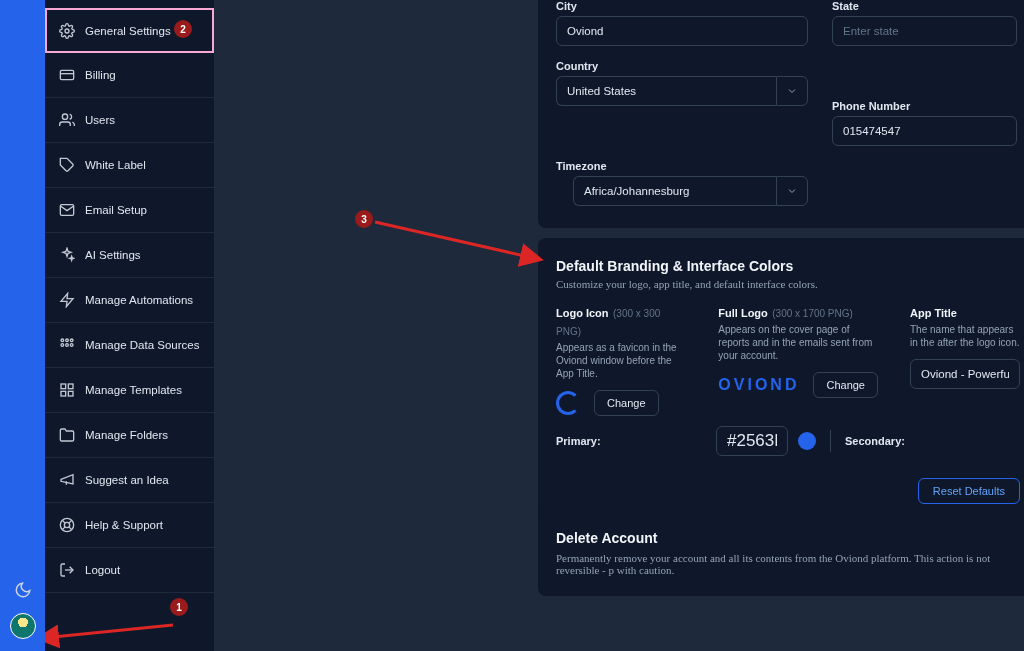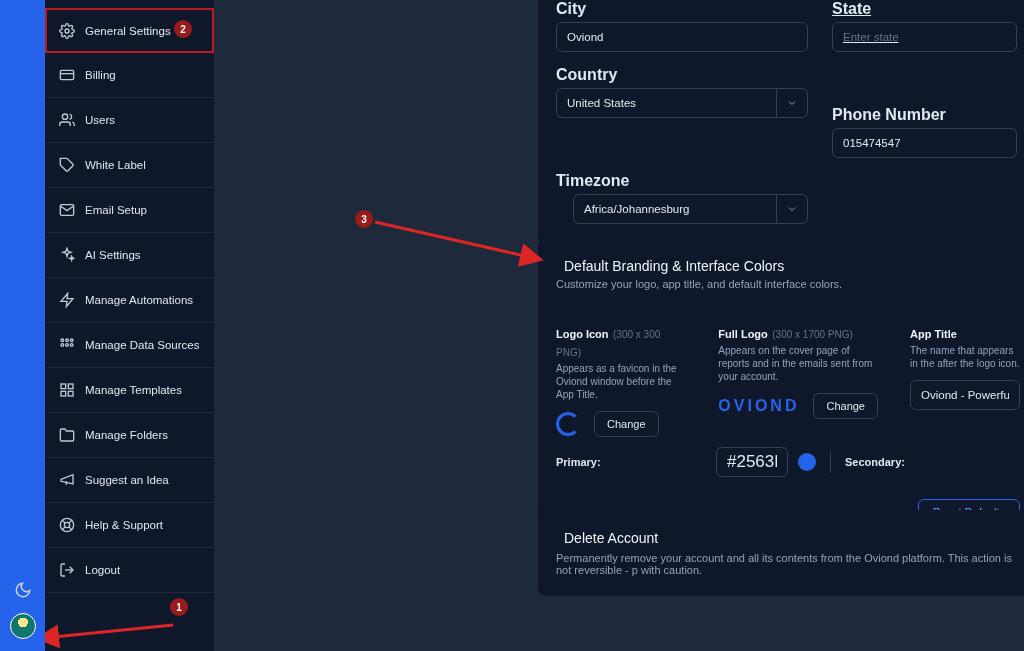--- a/index.html
+++ b/index.html
@@ -46,34 +46,34 @@
   align-items: center;
   gap: 10px;
   height: 45px;
   padding: 0 14px;
   border-bottom: 1px solid #1e293b;
   font-size: 11.5px;
   color: #e2e8f0;
   cursor: pointer;
 }
 .sidebar-item.active {
-  border: 2px solid #b91c1c;
+  border: 2px solid #f9a8d4;
   box-sizing: border-box;
   padding: 0 12px;
 }
 .sidebar-item .icon { width: 16px; height: 16px; flex-shrink: 0; opacity: 0.85; }
 .main {
   position: absolute;
   left: 214px; top: 0;
   width: 820px;
   height: 651px;
   padding: 0;
 }
 .form-row { display: flex; gap: 24px; position: absolute; }
-.field-label { font-size: 16px; color: #e2e8f0; font-weight: 600; margin-bottom: 4px; }
+.field-label { font-size: 11px; color: #e2e8f0; font-weight: 600; margin-bottom: 4px; }
 .input, .select {
   background: #0f172a;
   border: 1px solid #334155;
   border-radius: 6px;
   height: 30px;
   font-size: 11.5px;
   color: #e2e8f0;
   padding: 0 10px;
   display: flex;
   align-items: center;
@@ -88,23 +88,23 @@
   border-radius: 0 6px 6px 0;
   background: #0f172a;
   display: flex; align-items: center; justify-content: center;
 }
 .card {
   background: #0f172a;
   border-radius: 8px;
   padding: 20px 18px;
   position: absolute;
 }
-.card h3 { font-size: 14px; font-weight: 400; color: #f1f5f9; margin-left: 8px; }
-.card .sub { font-size: 11px; color: #94a3b8; margin-top: 4px; }
-.brand-row { display: flex; gap: 32px; margin-top: 34px; }
+.card h3 { font-size: 14px; font-weight: 700; color: #f1f5f9; }
+.card .sub { font-size: 11px; color: #94a3b8; margin-top: 4px; font-family: Liberation Serif, serif; }
+.brand-row { display: flex; gap: 32px; margin-top: 13px; }
 .brand-col .lbl { font-size: 11px; font-weight: 600; color: #f1f5f9; }
 .brand-col .dim { font-size: 10px; color: #64748b; font-weight: 400; }
 .brand-col .desc { font-size: 10px; color: #94a3b8; margin-top: 2px; line-height: 1.3; }
 .brand-preview { display: flex; align-items: center; gap: 14px; margin-top: 10px; }
 .btn-outline {
   border: 1px solid #334155;
   background: #0f172a;
   color: #e2e8f0;
   font-size: 11px;
   padding: 6px 12px;
@@ -308,21 +308,21 @@
 </div>
 
 <div class="main">
 
   <div class="card" style="left:324px; top:-20px; width:500px; padding:20px 18px 22px;">
     <div class="form-row" style="position:relative;">
       <div style="width:252px;">
         <div class="field-label">City</div>
         <input class="input" style="width: 100%;" value="Oviond">
       </div>
-      <div style="width:185px;text-decoration:underline;">
+      <div style="width:185px;">
         <div class="field-label">State</div>
         <input class="input" style="width: 100%;" placeholder="Enter state">
       </div>
     </div>
     <div class="form-row" style="position:relative; margin-top:14px;">
       <div style="width:252px;">
         <div class="field-label">Country</div>
         <div class="select-wrap">
           <div class="select" style="flex:1">United States</div>
           <div class="select-caret">

